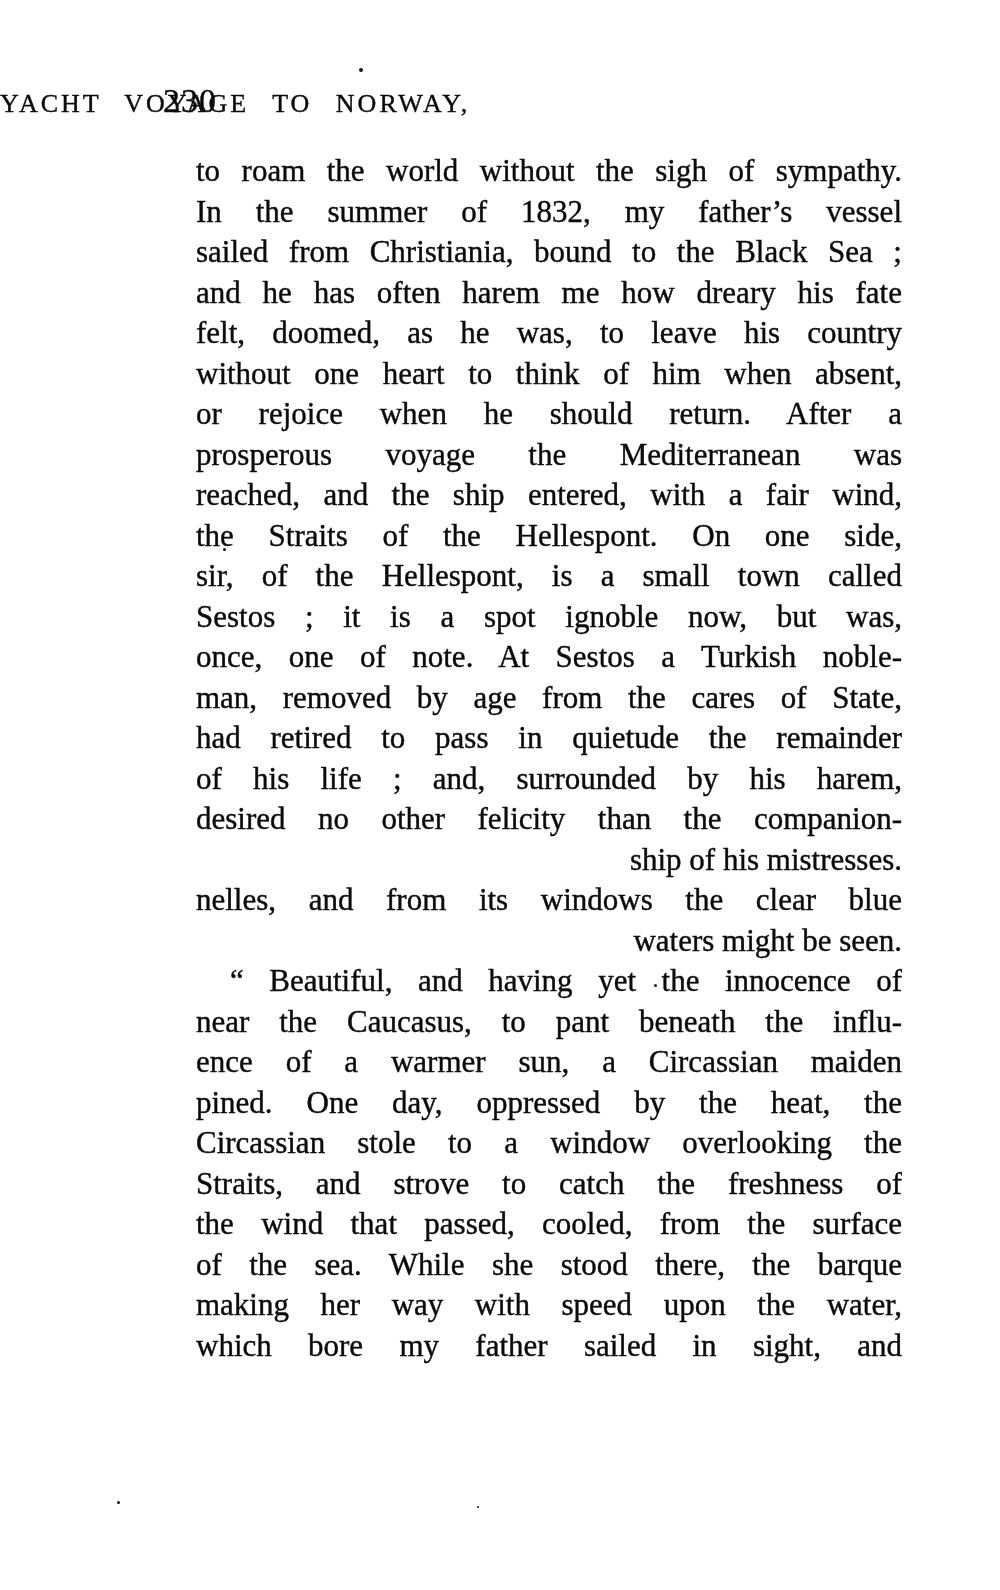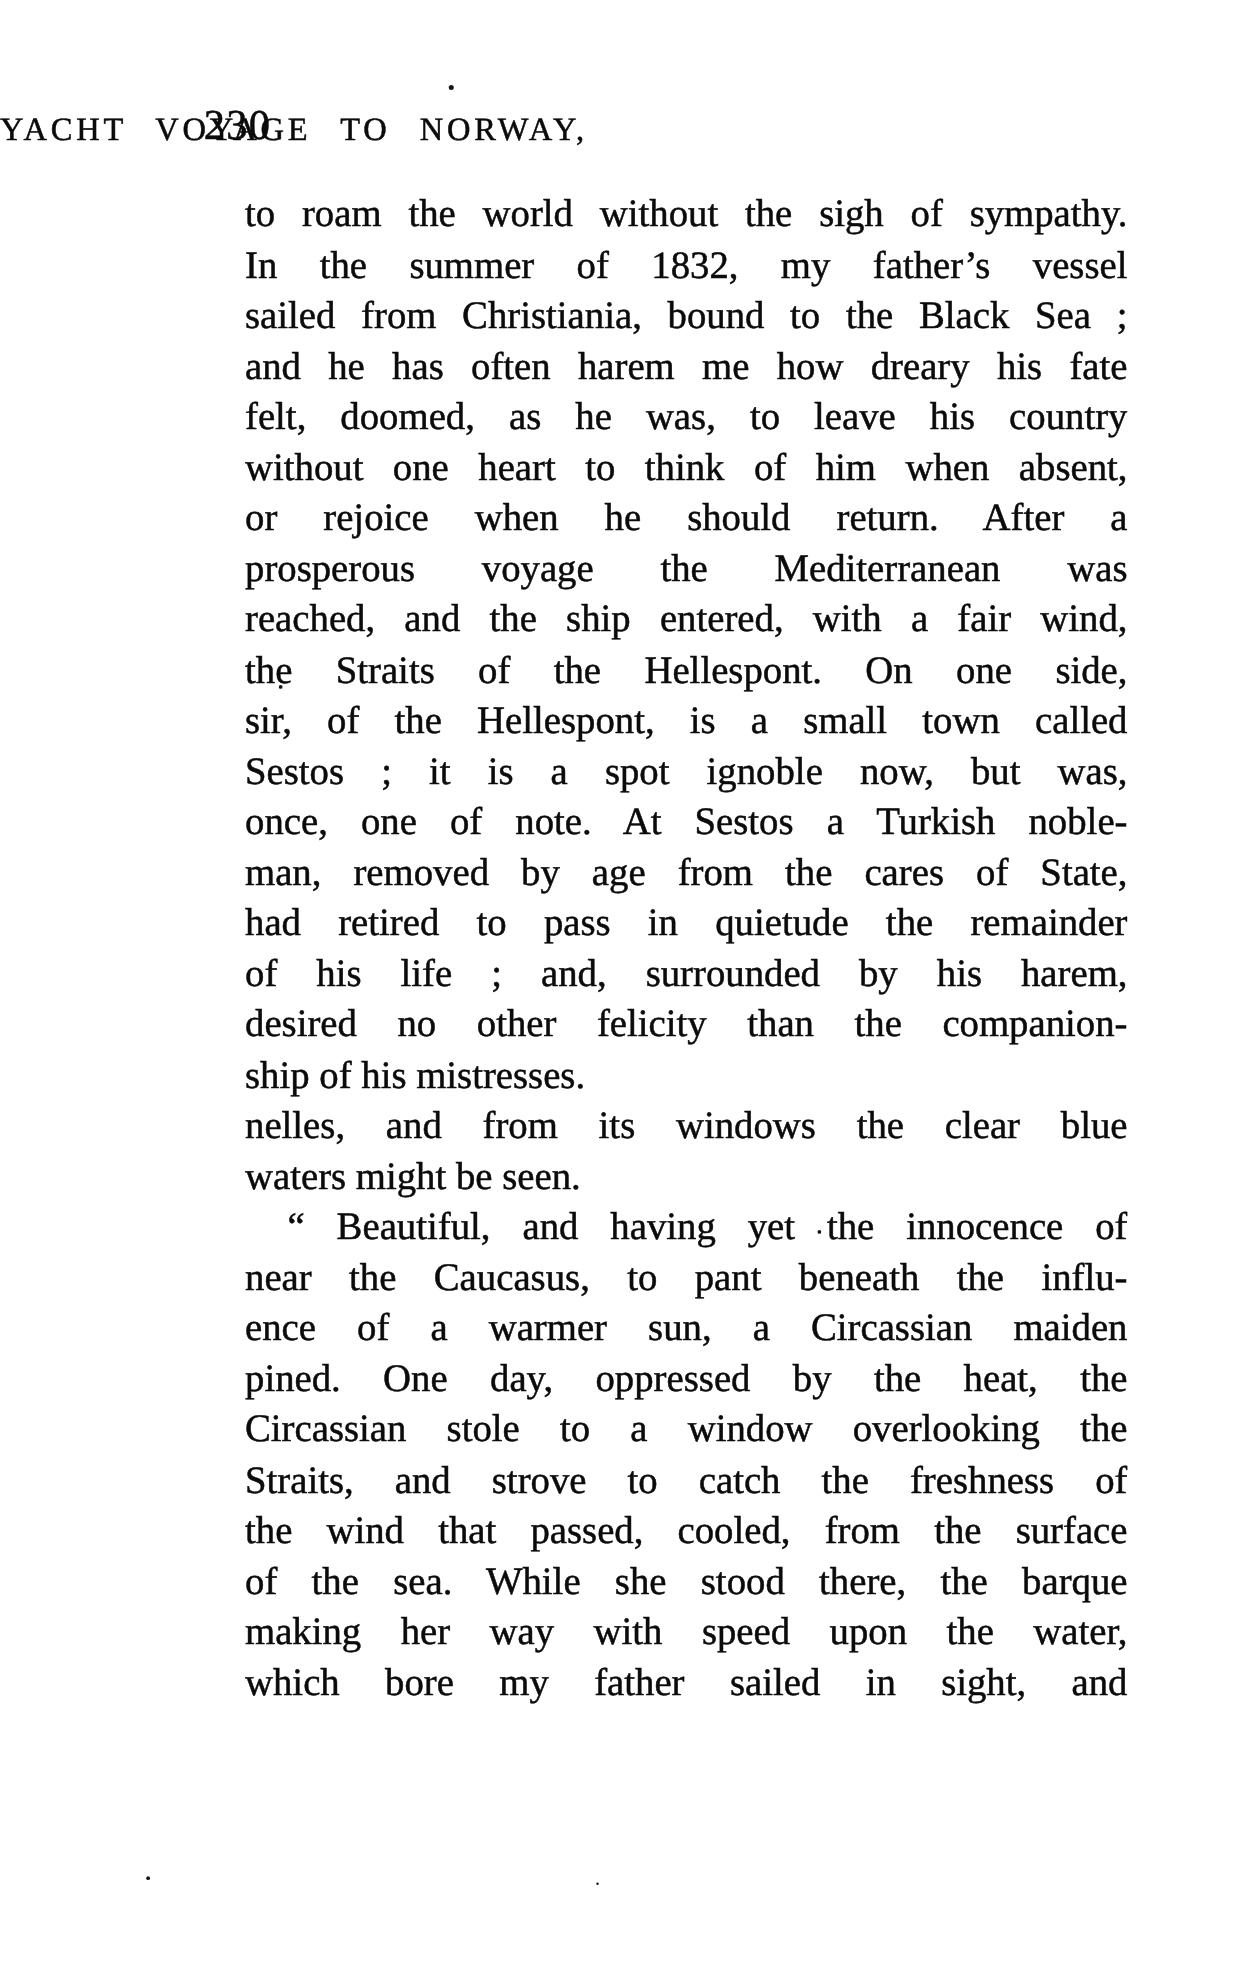--- a/index.html
+++ b/index.html
@@ -42,20 +42,21 @@
     left: 172px;
     top: 151px;
     width: 706px;
     margin-left: 24px;
   }
   .line {
     height: 40.5px;
     line-height: 40.5px;
     font-size: 31px;
     overflow: hidden;
+    text-align: right;
     -webkit-text-stroke: 0.4px currentColor;
   }
   .line.j {
     text-align: justify;
     text-align-last: justify;
   }
   .line.j::after {
     content: "";
     display: inline-block;
     width: 100%;

